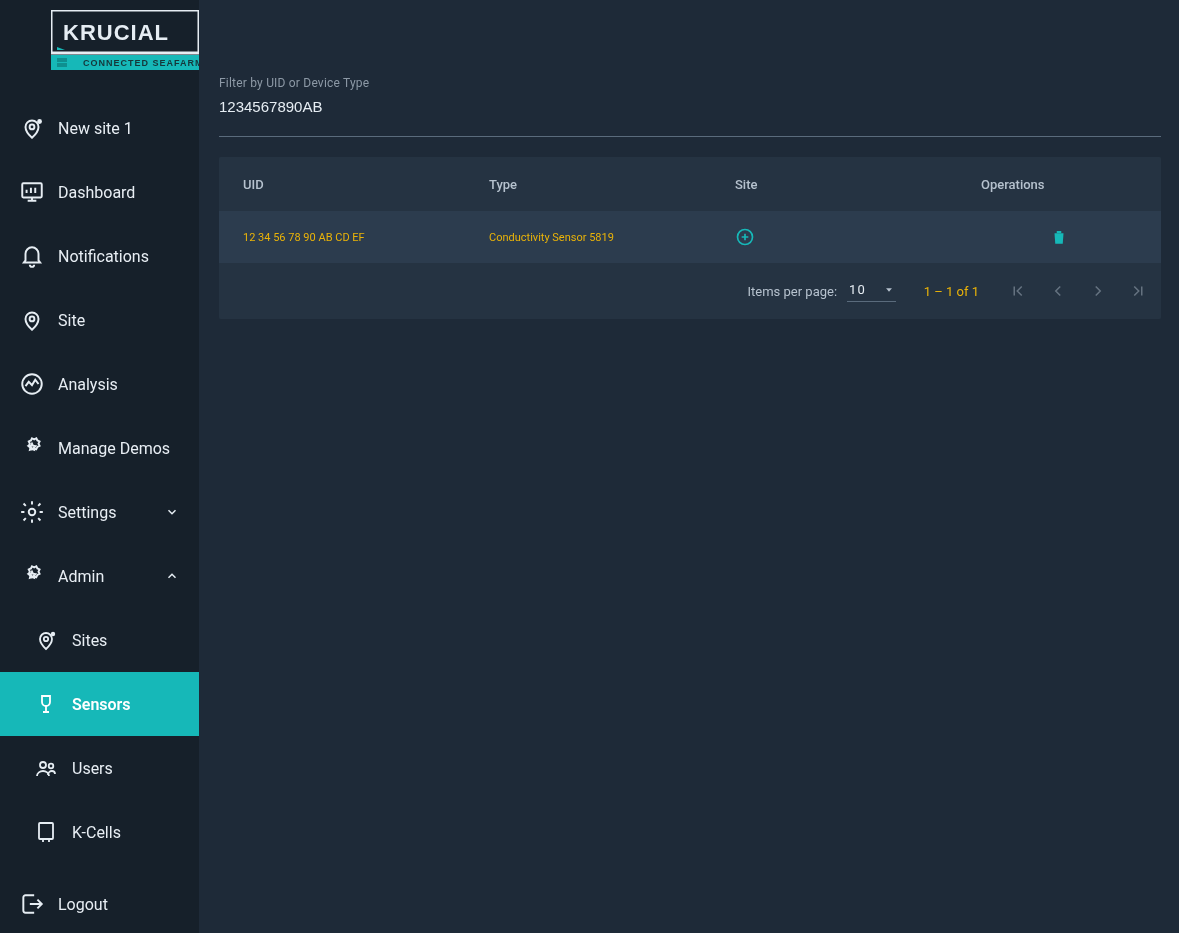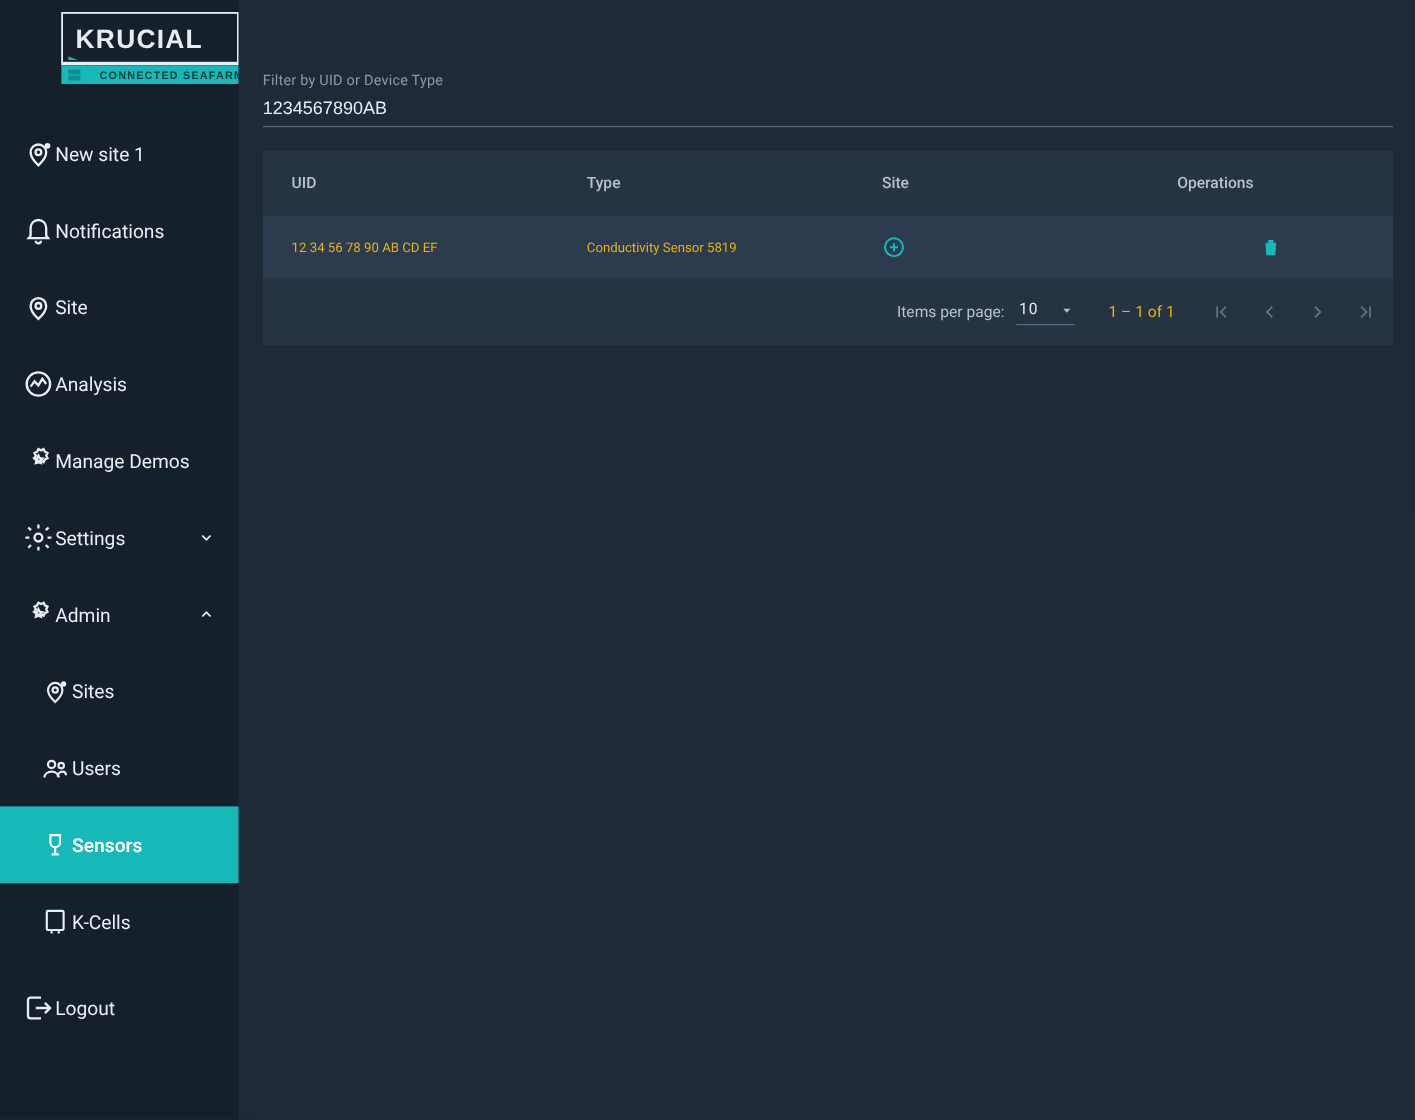--- a/index.html
+++ b/index.html
@@ -26,20 +26,21 @@
     width: 148px;
   }
   .nav { display: flex; flex-direction: column; margin-top: 20px; }
   .nav-item {
     display: flex;
     align-items: center;
     height: 64px;
     padding: 0 18px;
     color: #e8eef4;
     cursor: pointer;
+    gap: 12px;
     font-size: 16px;
   }
   .nav-item.sub { padding-left: 32px; }
   .nav-item.active {
     background: #16b8b8;
     color: #ffffff;
     font-weight: 600;
   }
   .nav-item .nav-icon { width: 28px; height: 28px; display:flex; align-items:center; justify-content:center; flex-shrink:0; }
   .nav-item .nav-label { flex: 1; }
@@ -48,35 +49,35 @@
   
   .main {
     flex: 1;
     background: #1e2a38;
     padding: 0 8px 0 0;
     overflow: hidden;
   }
   .content {
     padding: 20px 10px 0 20px;
   }
-  .filter-block { margin-bottom: 20px; margin-top: 40px; }
+  .filter-block { margin-bottom: 20px; margin-top: 56px; }
   .filter-label {
     font-size: 12px;
     color: #8d99a6;
     letter-spacing: 0.2px;
     margin-bottom: 4px;
   }
   .filter-input {
     width: 100%;
     background: transparent;
     border: none;
     border-bottom: 1px solid #5a6b7c;
     color: #e6edf3;
     font-size: 15px;
-    padding: 4px 0 6px 0;
+    padding: 4px 0 21px 0;
     outline: none;
   }
   
   .table {
     background: #253342;
     border-radius: 2px;
     overflow: hidden;
   }
   .thead, .trow, .tfooter {
     display: grid;
@@ -158,20 +159,30 @@
         <span class="nav-icon">
           <svg width="26" height="26" viewBox="0 0 24 24" fill="none" stroke="#e6edf3" stroke-width="1.8">
             <path d="M12 21s-6-5.5-6-10a6 6 0 1 1 12 0c0 4.5-6 10-6 10z"></path>
             <circle cx="12" cy="11" r="2.2"></circle>
             <circle cx="19" cy="6" r="2.2" fill="#e6edf3" stroke="none"></circle>
           </svg>
         </span>
         <span class="nav-label">New site 1</span>
       </div>
 
+      <div class="nav-item">
+        <span class="nav-icon">
+          <svg width="26" height="26" viewBox="0 0 24 24" fill="none" stroke="#e6edf3" stroke-width="1.8">
+            <rect x="3" y="4" width="18" height="13" rx="1"></rect>
+            <path d="M7 13v-3M11 13V8M15 13v-5"></path>
+            <path d="M8 20h8M12 17v3"></path>
+          </svg>
+        </span>
+        <span class="nav-label">Dashboard</span>
+      </div>
 
       <div class="nav-item">
         <span class="nav-icon">
           <svg width="26" height="26" viewBox="0 0 24 24" fill="none" stroke="#e6edf3" stroke-width="1.8">
             <path d="M6 16V10a6 6 0 1 1 12 0v6l1.5 2H4.5L6 16z"></path>
             <path d="M10 20a2 2 0 0 0 4 0"></path>
           </svg>
         </span>
         <span class="nav-label">Notifications</span>
       </div>
@@ -239,39 +250,39 @@
       <div class="nav-item sub">
         <span class="nav-icon">
           <svg width="24" height="24" viewBox="0 0 24 24" fill="none" stroke="#e6edf3" stroke-width="1.8">
             <path d="M12 21s-6-5.5-6-10a6 6 0 1 1 12 0c0 4.5-6 10-6 10z"></path>
             <circle cx="12" cy="11" r="2.2"></circle>
             <circle cx="19" cy="6" r="2.2" fill="#e6edf3" stroke="none"></circle>
           </svg>
         </span>
         <span class="nav-label">Sites</span>
       </div>
+      <div class="nav-item sub active">
+        <span class="nav-icon">
+          <svg width="24" height="24" viewBox="0 0 24 24" fill="none" stroke="#ffffff" stroke-width="1.8">
+            <path d="M8 4h8v6a4 4 0 0 1-8 0V4z"></path>
+            <path d="M12 14v6M9 20h6"></path>
+          </svg>
+        </span>
+        <span class="nav-label">Sensors</span>
+      </div>
       <div class="nav-item sub">
         <span class="nav-icon">
           <svg width="24" height="24" viewBox="0 0 24 24" fill="none" stroke="#e6edf3" stroke-width="1.8">
             <circle cx="9" cy="9" r="3"></circle>
               <circle cx="17" cy="10" r="2.3"></circle>
             <path d="M3 20c0-3 3-5 6-5s6 2 6 5"></path>
             <path d="M14 19c0-2.3 2-4 4-4s3 1 3 3"></path>
           </svg>
         </span>
         <span class="nav-label">Users</span>
-      </div>
-      <div class="nav-item sub active">
-        <span class="nav-icon">
-          <svg width="24" height="24" viewBox="0 0 24 24" fill="none" stroke="#ffffff" stroke-width="1.8">
-            <path d="M8 4h8v6a4 4 0 0 1-8 0V4z"></path>
-            <path d="M12 14v6M9 20h6"></path>
-          </svg>
-        </span>
-        <span class="nav-label">Sensors</span>
       </div>
       <div class="nav-item sub">
         <span class="nav-icon">
           <svg width="24" height="24" viewBox="0 0 24 24" fill="none" stroke="#e6edf3" stroke-width="1.8">
             <rect x="5" y="3" width="14" height="16" rx="1"></rect>
             <path d="M9 19v3M15 19v3"></path>
           </svg>
         </span>
         <span class="nav-label">K-Cells</span>
       </div>

